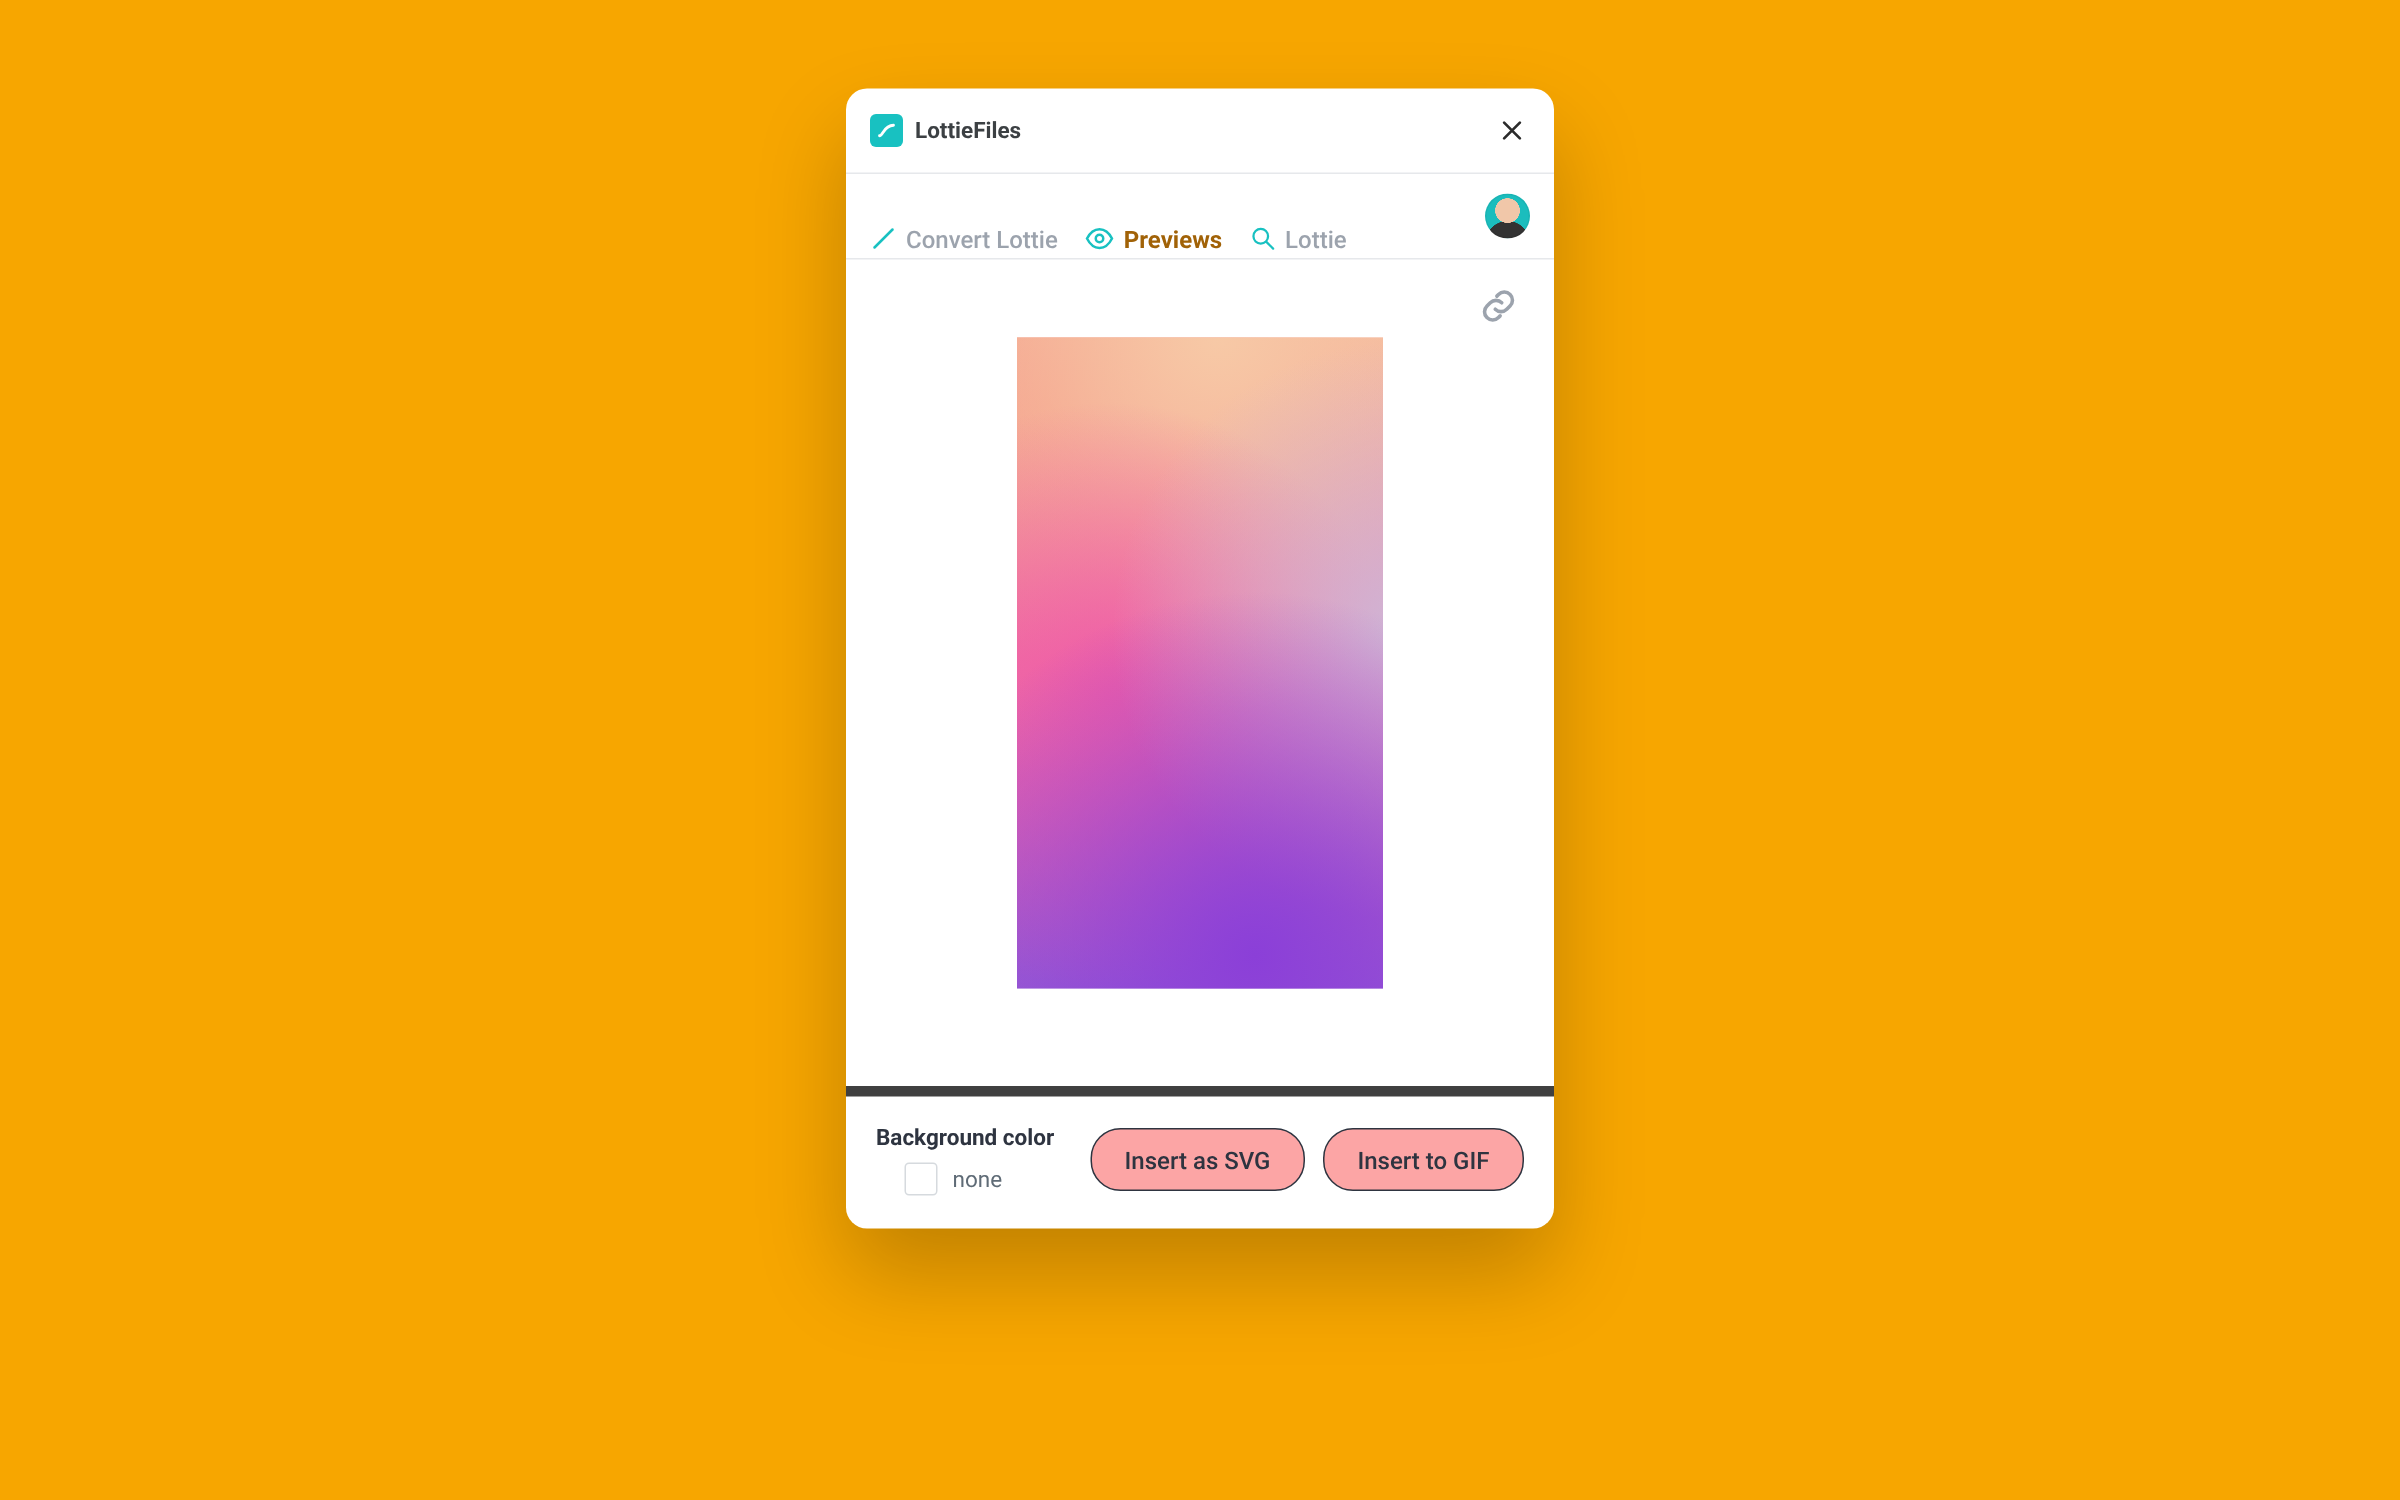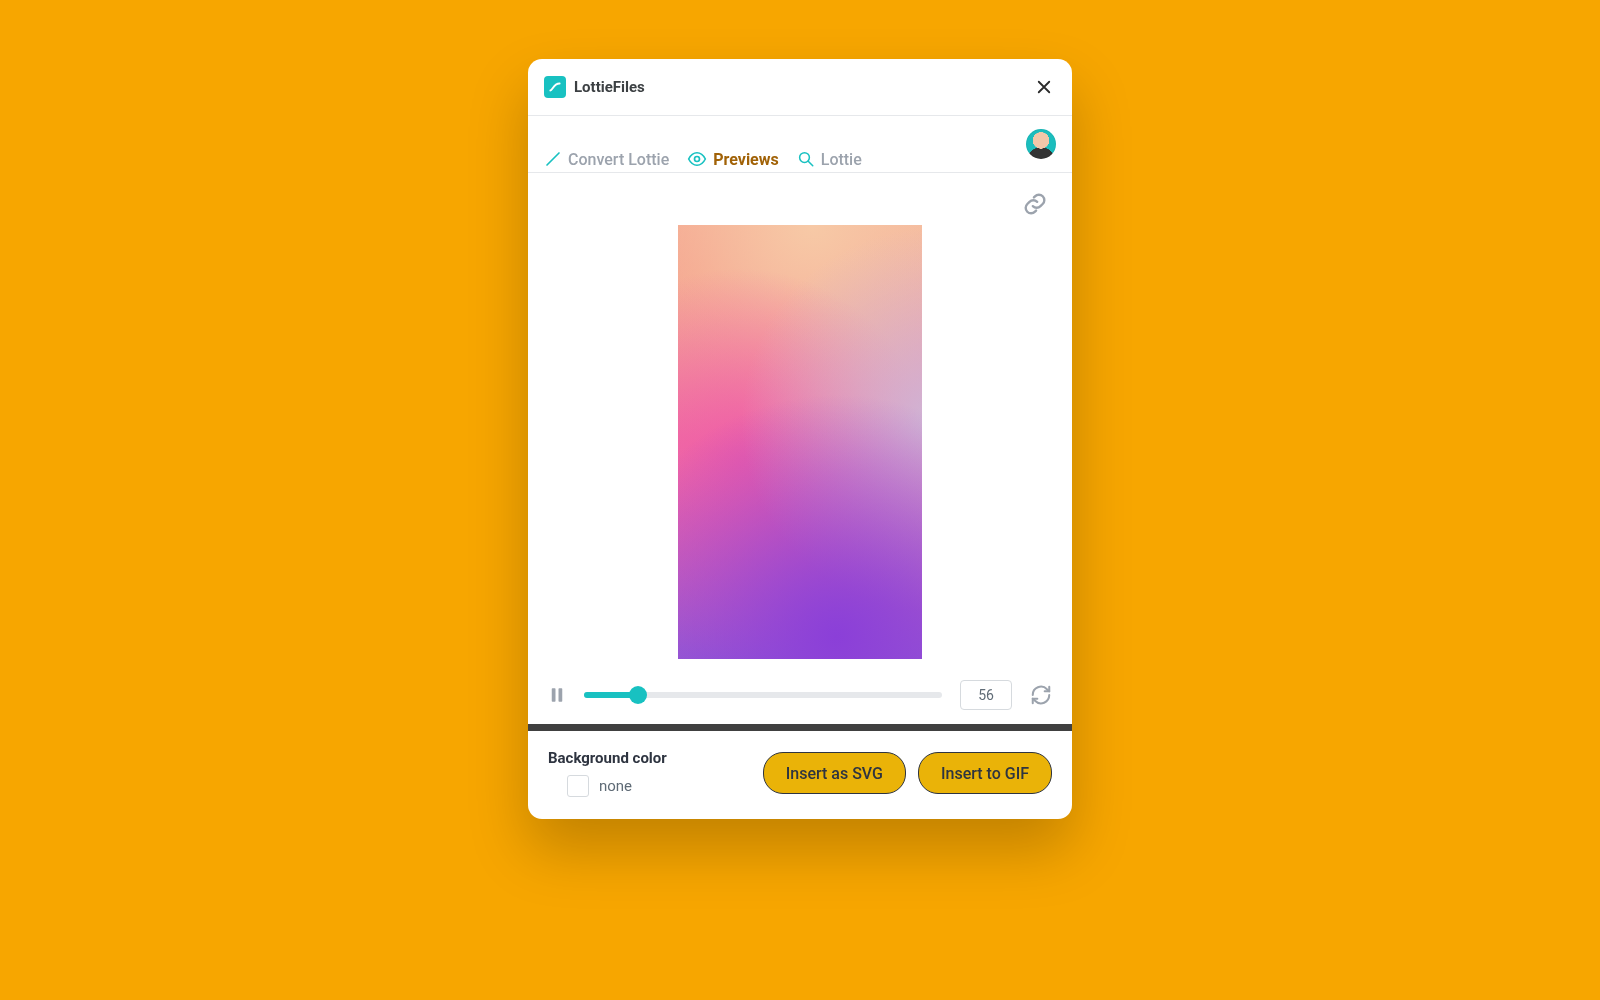--- a/index.html
+++ b/index.html
@@ -18,21 +18,21 @@
     position: relative;
     width: 1600px;
     height: 1000px;
   }
 
   .panel {
     position: absolute;
     left: 50%;
     top: 59px;
     transform: translateX(-50%);
-    width: 544px;
+    width: 472px;
     height: 760px;
     background: #ffffff;
     border-radius: 14px;
     box-shadow: 0 30px 60px rgba(0,0,0,.22);
     display: flex;
     flex-direction: column;
   }
 
   
 
@@ -267,21 +267,21 @@
   .cta-row {
     display: flex;
     gap: 12px;
     margin-left: auto;
   }
   .cta-btn {
     height: 40px;
     padding: 0 22px;
     border: 1.5px solid #2e3440;
     border-radius: 20px;
-    background: #eab308;
+    background: #fca5a5;
     font-size: 16px;
     font-weight: 500;
     color: #2e3440;
     display: flex;
     align-items: center;
     cursor: pointer;
     white-space: nowrap;
   }
 
 </style>
@@ -338,44 +338,20 @@
     <div class="preview-area">
       <span class="link-btn">
         <svg width="26" height="26" viewBox="0 0 24 24" fill="none">
           <path d="M10 14a5 5 0 0 0 7.07 0l2-2a5 5 0 1 0-7.07-7.07l-1 1" stroke="currentColor" stroke-width="2.2" stroke-linecap="round"></path>
           <path d="M14 10a5 5 0 0 0-7.07 0l-2 2a5 5 0 1 0 7.07 7.07l1-1" stroke="currentColor" stroke-width="2.2" stroke-linecap="round"></path>
         </svg>
       </span>
       <div class="preview-canvas"></div>
     </div>
 
-    <div class="player-row">
-      <span class="pause-btn">
-        <svg width="18" height="18" viewBox="0 0 24 24" fill="currentColor">
-          <rect x="5" y="3" width="5" height="18" rx="1"></rect>
-          <rect x="14" y="3" width="5" height="18" rx="1"></rect>
-        </svg>
-      </span>
-      <div class="track">
-        <div class="track-rail"></div>
-        <div class="track-fill" style="width: 15%;"></div>
-        <div class="track-thumb" style="left: 15%;"></div>
-      </div>
-      <div class="frame-box">
-        <span>56</span>
-      </div>
-      <span class="loop-btn">
-        <svg width="22" height="22" viewBox="0 0 24 24" fill="none">
-          <path d="M3 12a9 9 0 0 1 15.5-6.3L21 8" stroke="currentColor" stroke-width="2.2" stroke-linecap="round"></path>
-          <path d="M21 3v5h-5" stroke="currentColor" stroke-width="2.2" stroke-linecap="round" stroke-linejoin="round"></path>
-          <path d="M21 12a9 9 0 0 1-15.5 6.3L3 16" stroke="currentColor" stroke-width="2.2" stroke-linecap="round"></path>
-          <path d="M3 21v-5h5" stroke="currentColor" stroke-width="2.2" stroke-linecap="round" stroke-linejoin="round"></path>
-        </svg>
-      </span>
-    </div>
 
     <div class="footer">
       <div class="bgcolor">
         <span class="bgcolor-label">Background color</span>
         <div class="bgcolor-row">
           <span class="swatch"></span>
           <span class="bgcolor-value">none</span>
         </div>
       </div>
       <div class="cta-row">

